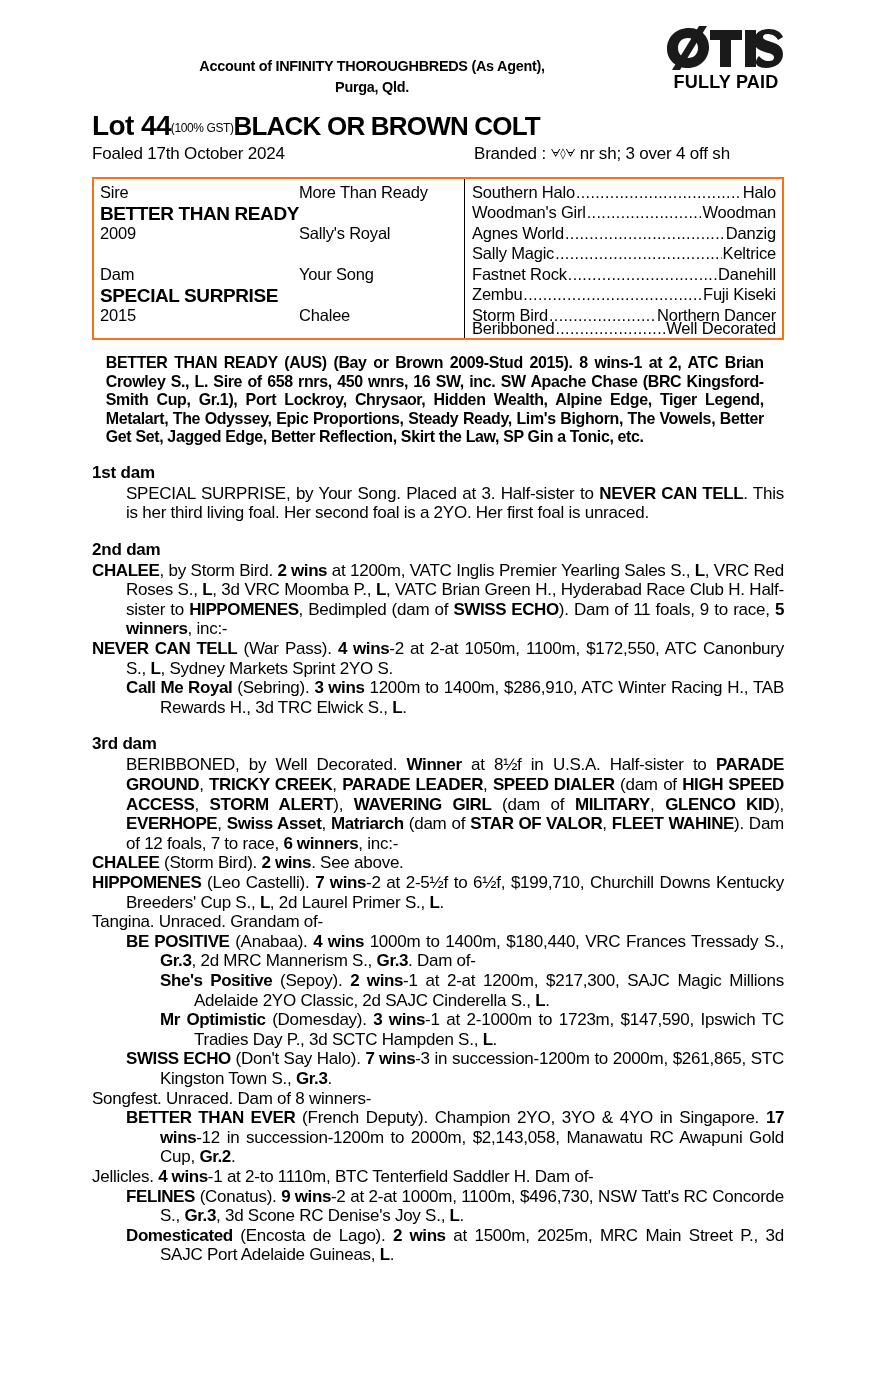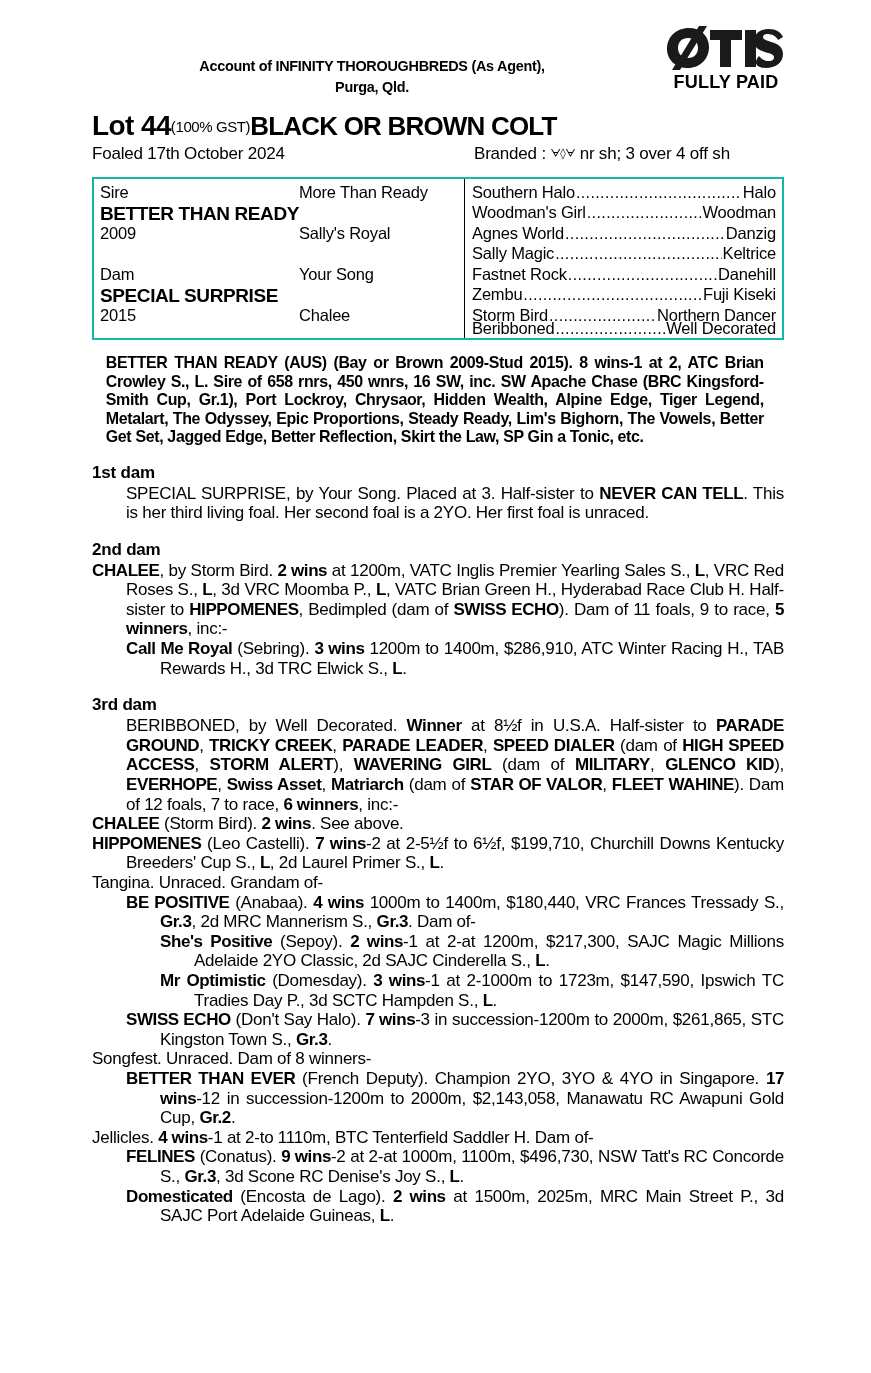--- a/index.html
+++ b/index.html
@@ -68,21 +68,21 @@
     margin-top: 0px;
     white-space: nowrap;
     height: 32px;
   }
   .lot-no {
     font-size: 28px;
     font-weight: bold;
     letter-spacing: -0.6px;
   }
   .gst {
-    font-size: 15px;
+    font-size: 12px;
     letter-spacing: -0.4px;
     position: relative;
     top: -3px;
   }
   .colt-desc {
     font-size: 26px;
     font-weight: bold;
     letter-spacing: -0.8px;
   }
 
@@ -100,21 +100,21 @@
     font-size: 11px;
     letter-spacing: -0.5px;
     position: relative;
     top: -2px;
   }
 
   
   .ped-table {
     position: relative;
     margin-top: 8px;
-    border: 2px solid #14b8a6;
+    border: 2px solid #f97316;
     height: 163px;
     width: 692px;
   }
   .ped-left {
     position: absolute;
     left: 0; top: 0; bottom: 0;
     width: 371px;
     border-right: 1px solid #000;
   }
   .ped-right {
@@ -306,20 +306,21 @@
   </div>
 
   <div class="sire-summary">BETTER THAN READY (AUS) (Bay or Brown 2009-Stud 2015). 8 wins-1 at 2, ATC Brian Crowley S., L. Sire of 658 rnrs, 450 wnrs, 16 SW, inc. SW Apache Chase (BRC Kingsford-Smith Cup, Gr.1), Port Lockroy, Chrysaor, Hidden Wealth, Alpine Edge, Tiger Legend, Metalart, The Odyssey, Epic Proportions, Steady Ready, Lim's Bighorn, The Vowels, Better Get Set, Jagged Edge, Better Reflection, Skirt the Law, SP Gin a Tonic, etc.</div>
 
   <div class="dam-head">1st dam</div>
   <p class="e hang-1st"><span>SPECIAL SURPRISE, by Your Song. Placed at 3. Half-sister to </span><b>NEVER CAN TELL</b><span>. This is her third living foal. Her second foal is a 2YO. Her first foal is unraced.</span></p>
 
   <div class="dam-head">2nd dam</div>
   <p class="e hang-dam"><b>CHALEE</b><span>, by Storm Bird. </span><b>2 wins</b><span> at 1200m, VATC Inglis Premier Yearling Sales S., </span><b>L</b><span>, VRC Red Roses S., </span><b>L</b><span>, 3d VRC Moomba P., </span><b>L</b><span>, VATC Brian Green H., Hyderabad Race Club H. Half-sister to </span><b>HIPPOMENES</b><span>, Bedimpled (dam of </span><b>SWISS ECHO</b><span>). Dam of 11 foals, 9 to race, </span><b>5 winners</b><span>, inc:-</span></p>
 
+  <p class="e i1"><b>NEVER CAN TELL</b><span> (War Pass). </span><b>4 wins</b><span>-2 at 2-at 1050m, 1100m, $172,550, ATC Canonbury S., </span><b>L</b><span>, Sydney Markets Sprint 2YO S.</span></p>
 
 
   <p class="e i2"><b>Call Me Royal</b><span> (Sebring). </span><b>3 wins</b><span> 1200m to 1400m, $286,910, ATC Winter Racing H., TAB Rewards H., 3d TRC Elwick S., </span><b>L</b><span>.</span></p>
 
   <div class="dam-head">3rd dam</div>
   <p class="e hang-1st"><span>BERIBBONED, by Well Decorated. </span><b>Winner</b><span> at 8½f in U.S.A. Half-sister to </span><b>PARADE GROUND</b><span>, </span><b>TRICKY CREEK</b><span>, </span><b>PARADE LEADER</b><span>, </span><b>SPEED DIALER</b><span> (dam of </span><b>HIGH SPEED ACCESS</b><span>, </span><b>STORM ALERT</b><span>), </span><b>WAVERING GIRL</b><span> (dam of </span><b>MILITARY</b><span>, </span><b>GLENCO KID</b><span>), </span><b>EVERHOPE</b><span>, </span><b>Swiss Asset</b><span>, </span><b>Matriarch</b><span> (dam of </span><b>STAR OF VALOR</b><span>, </span><b>FLEET WAHINE</b><span>). Dam of 12 foals, 7 to race, </span><b>6 winners</b><span>, inc:-</span></p>
 
   <p class="e i1"><b>CHALEE</b><span> (Storm Bird). </span><b>2 wins</b><span>. See above.</span></p>
 
   <p class="e i1"><b>HIPPOMENES</b><span> (Leo Castelli). </span><b>7 wins</b><span>-2 at 2-5½f to 6½f, $199,710, Churchill Downs Kentucky Breeders' Cup S., </span><b>L</b><span>, 2d Laurel Primer S., </span><b>L</b><span>.</span></p>

